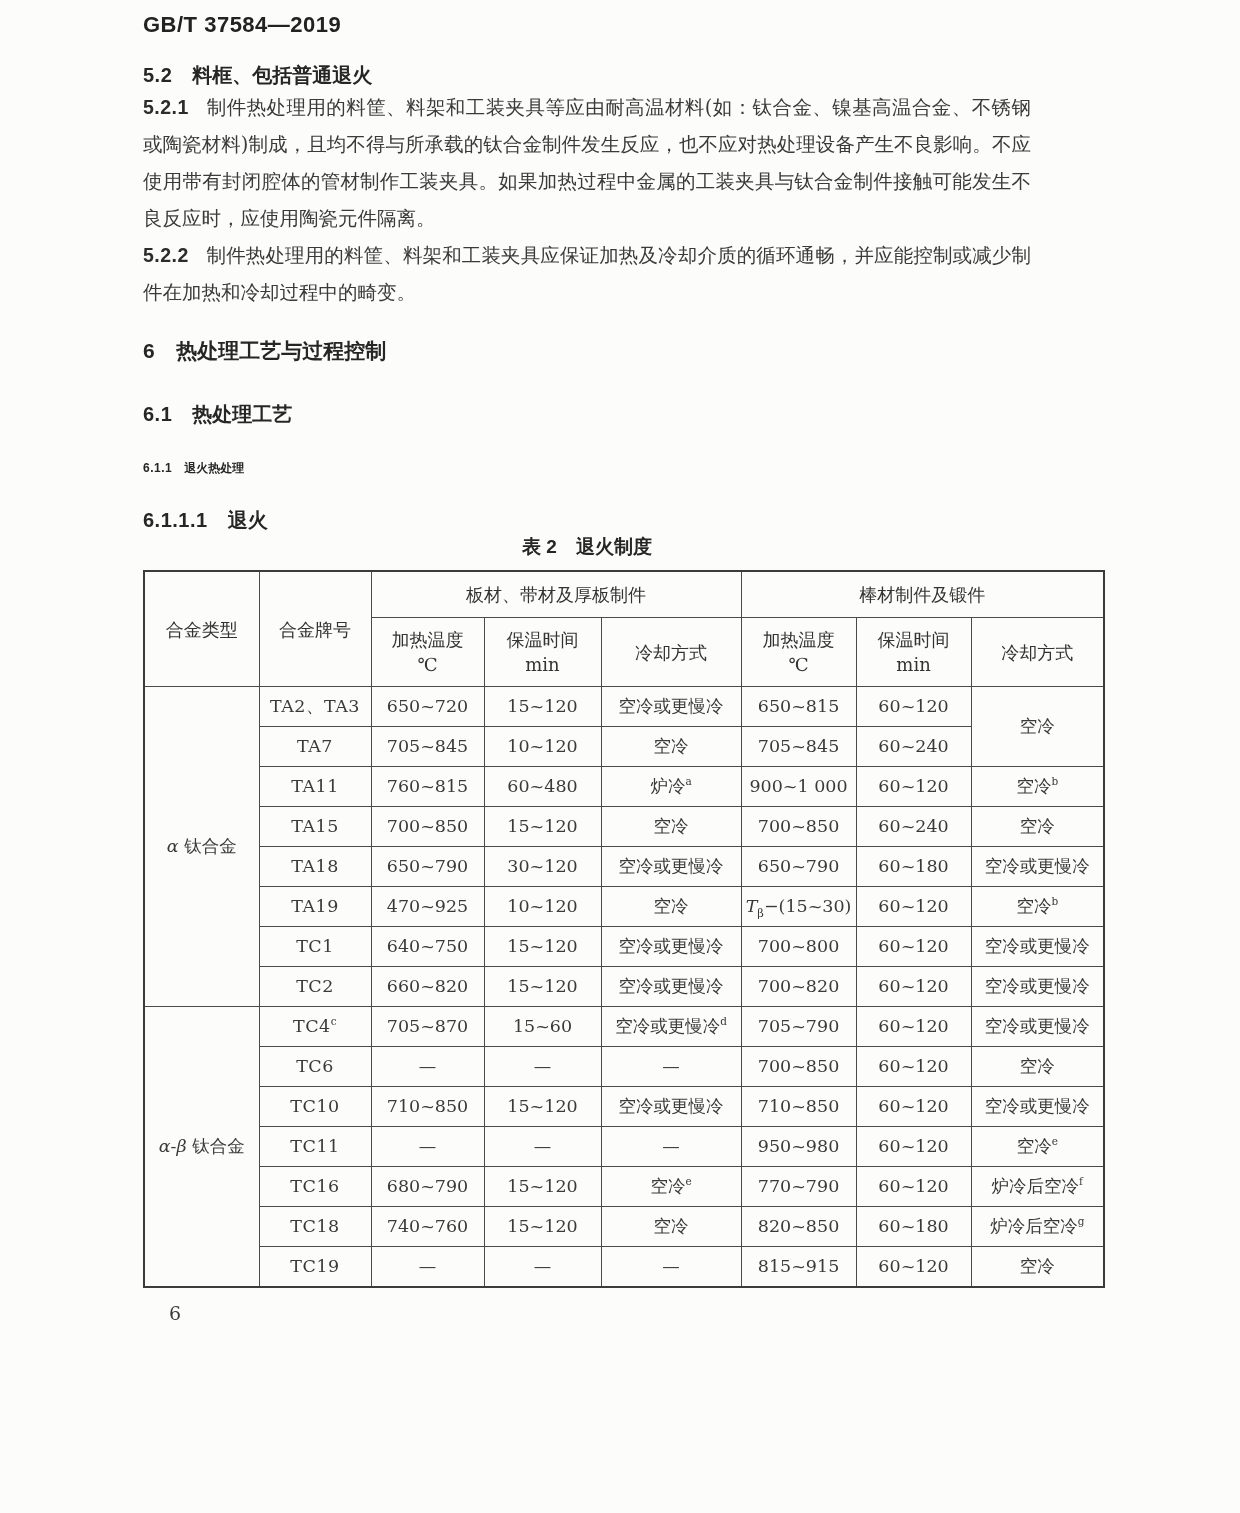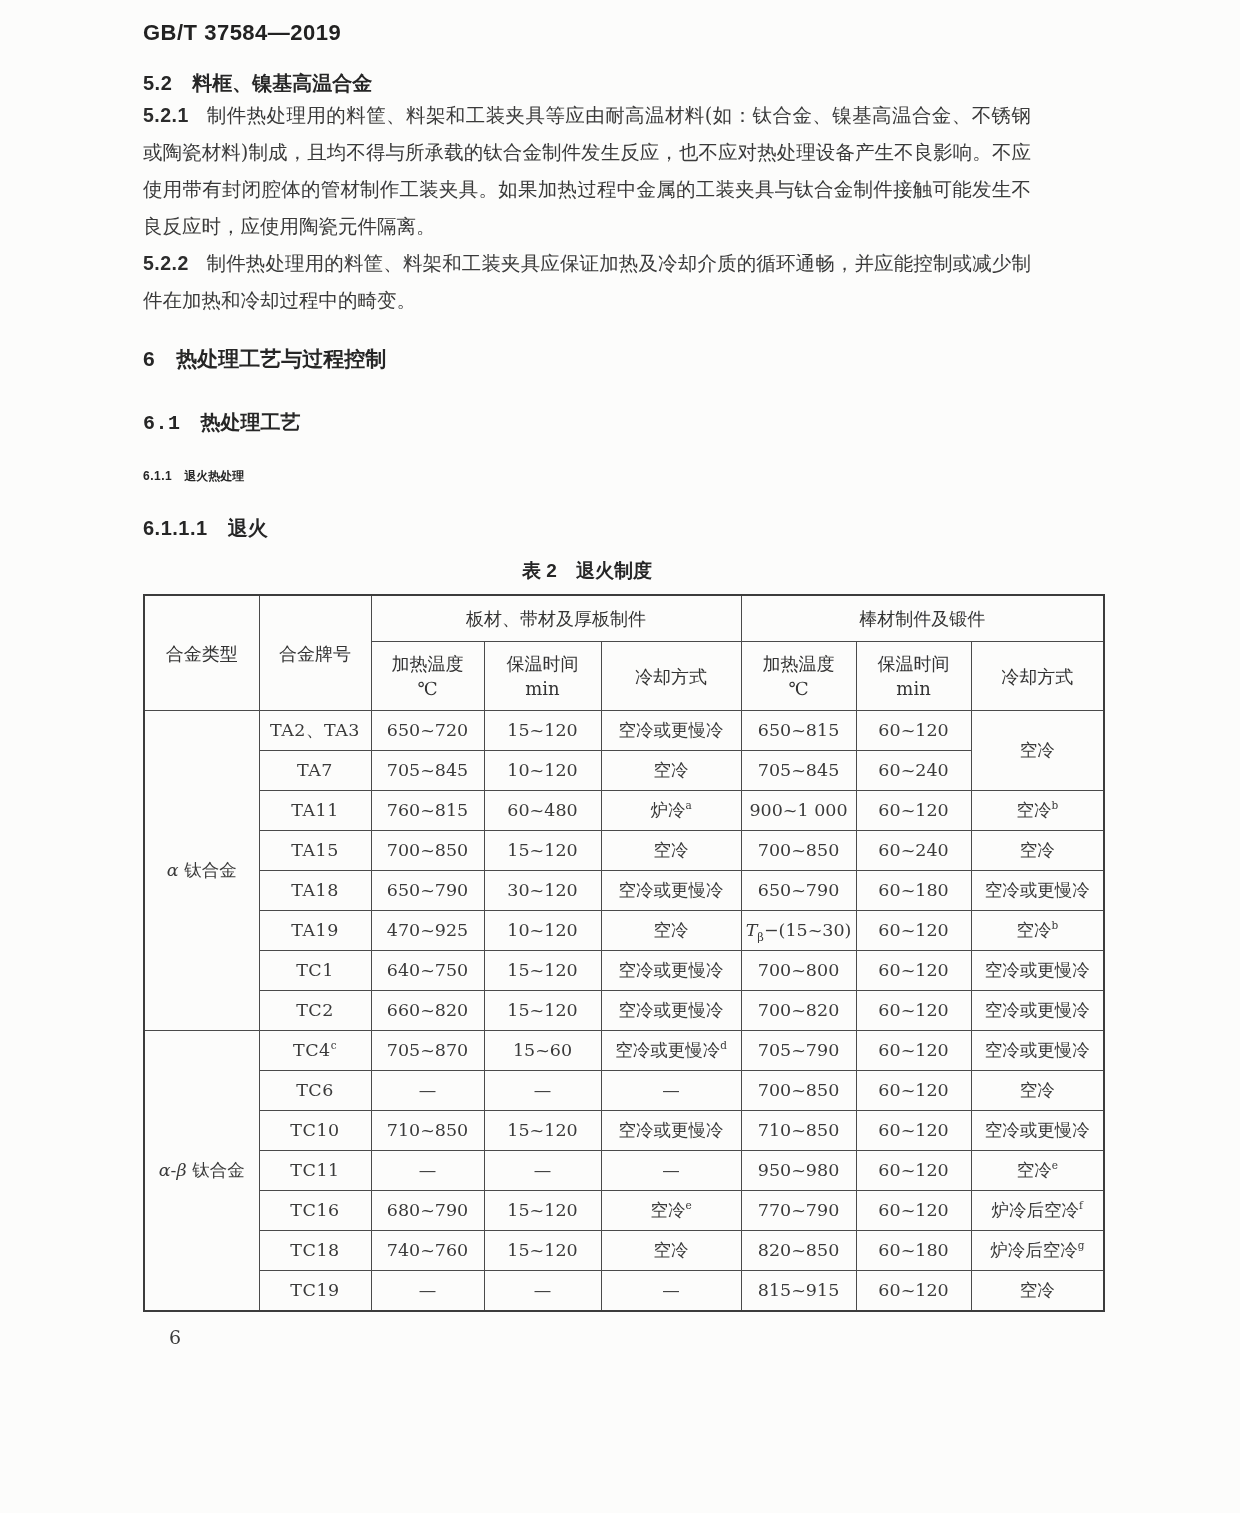--- a/index.html
+++ b/index.html
@@ -4,21 +4,21 @@
 <style>
   html,body{margin:0;padding:0;}
   body{
     width:1240px;height:1513px;
     background:#fcfcfb;
     color:#3a3a3a;
     font-family:"DejaVu Serif","Liberation Serif",serif;
     position:relative;
     overflow:hidden;
   }
-  .page{box-sizing:border-box;width:1168px;padding:20px 137px 0 143px;}
+  .page{box-sizing:border-box;width:1168px;padding:12px 137px 0 143px;}
   .doc-code{
     font-family:"Liberation Sans","DejaVu Sans",sans-serif;
     font-weight:bold;font-size:22px;color:#222;margin:0;letter-spacing:.5px;
   }
   p.body-para{
     font-size:19.5px;line-height:37px;text-align:justify;
     margin:0;color:#3a3a3a;
   }
   .para-5132{margin-top:30px;}
   .clause-num{
@@ -26,26 +26,26 @@
     font-weight:bold;color:#2c2c2c;margin-right:.9em;letter-spacing:.5px;
   }
   .heading{
     font-family:"Liberation Sans","DejaVu Sans",sans-serif;
     font-weight:bold;color:#262626;margin:0;
   }
   .h-num{margin-right:1em;letter-spacing:.5px;margin-top:20px;}
   .h-52{font-size:20px;margin-top:24px;}
   .p-521{margin-top:22px;}
   .h-6{font-size:21px;margin-top:26px;}
-  .h-61{font-size:20px;margin-top:36px;font-family:Liberation Mono, monospace;}
+  .h-61{font-size:20px;margin-top:36px;}
   .h-611{font-size:12px;margin-top:32px;}
   .h-6111{font-size:20px;margin-top:30px;}
   .p-intro{margin-top:20px;text-indent:2em;}
   .tbl-caption{
-    margin-top:16px;text-align:center;
+    text-align:center;
     font-family:"Liberation Sans","DejaVu Sans",sans-serif;
     font-weight:bold;font-size:19px;color:#262626;
   }
   .cap-title{margin-left:1em;}
   table.t2{
     margin-top:10px;width:960px;
     border-collapse:collapse;table-layout:fixed;
     border:2px solid #3c3c3c;
   }
   table.t2 th,table.t2 td{
@@ -70,21 +70,21 @@
   }
 </style>
 </head>
 <body>
 
 <div class="page">
 
   <h1 class="doc-code">GB/T 37584—2019</h1>
 
 
-  <h2 class="heading h-52"><span class="h-num">5.2</span><span>料框、镍基高温合金</span></h2>
+  <h2 class="heading h-52"><span class="h-num">5.2</span><span>料框、包括普通退火</span></h2>
 
   <p class="body-para p-521"><span class="clause-num">5.2.1</span><span>制件热处理用的料筐、料架和工装夹具等应由耐高温材料(如：钛合金、镍基高温合金、不锈钢或陶瓷材料)制成，且均不得与所承载的钛合金制件发生反应，也不应对热处理设备产生不良影响。不应使用带有封闭腔体的管材制作工装夹具。如果加热过程中金属的工装夹具与钛合金制件接触可能发生不良反应时，应使用陶瓷元件隔离。</span></p>
 
   <p class="body-para"><span class="clause-num">5.2.2</span><span>制件热处理用的料筐、料架和工装夹具应保证加热及冷却介质的循环通畅，并应能控制或减少制件在加热和冷却过程中的畸变。</span></p>
 
   <h2 class="heading h-6"><span class="h-num">6</span><span>热处理工艺与过程控制</span></h2>
 
   <h2 class="heading h-61"><span class="h-num">6.1</span><span>热处理工艺</span></h2>
 
   <h2 class="heading h-611"><span class="h-num">6.1.1</span><span>退火热处理</span></h2>

